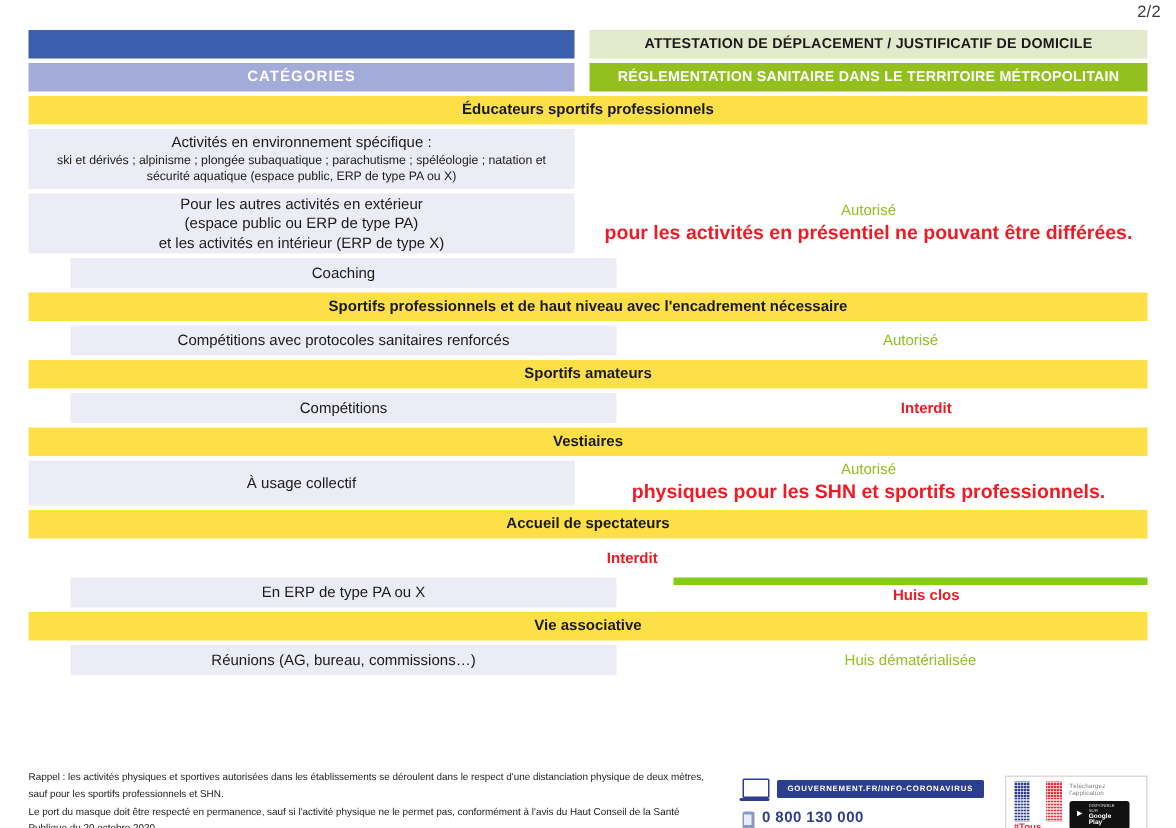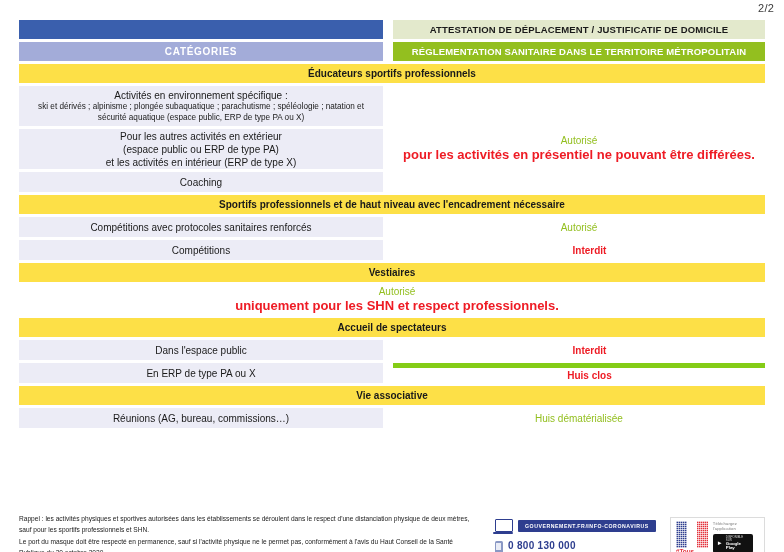--- a/index.html
+++ b/index.html
@@ -135,21 +135,21 @@
     font-size:13px;
     font-weight:bold;
     line-height:1.25;
     margin-top:1px;
   }
   .sep-top{
     border-top:5px solid #84cc16;
   }
 
   .h40{height:40px;}
-  .h20{height:20px;}
+  .h20{height:20px;margin-left:28px;}
   .h30{height:30px;}
 
   
   .footer{
     position:absolute;
     left:19px; top:514px;
     width:746px;
     display:flex;
     align-items:flex-end;
     justify-content:space-between;
@@ -345,47 +345,48 @@
     <div class="row">
       <div class="cell-left cat h20">
         <div class="t-main">Compétitions avec protocoles sanitaires renforcés</div>
       </div>
       <div class="gap"></div>
       <div class="cell-right val h20">
         <div class="v-ok">Autorisé</div>
       </div>
     </div>
 
+    <div class="band">Sportifs amateurs</div>
 
     <div class="row">
       <div class="cell-left cat h20">
         <div class="t-main">Compétitions</div>
       </div>
       <div class="gap"></div>
       <div class="cell-right val h20">
         <div class="v-no">Interdit</div>
       </div>
     </div>
 
     <div class="band">Vestiaires</div>
 
     <div class="row">
+      <div class="cell-left cat h30">
+        <div class="t-main">À usage collectif</div>
+      </div>
       <div class="gap"></div>
       <div class="cell-right val h30">
         <div class="v-ok">Autorisé</div>
-        <div class="v-note">uniquement pour les SHN et respect professionnels.</div>
+        <div class="v-note">physiques pour les SHN et sportifs professionnels.</div>
       </div>
     </div>
 
     <div class="band">Accueil de spectateurs</div>
 
     <div class="row">
-      <div class="cell-left cat h20">
-        <div class="t-main">Dans l'espace public</div>
-      </div>
       <div class="gap"></div>
       <div class="cell-right val h20">
         <div class="v-no">Interdit</div>
       </div>
     </div>
 
     <div class="row">
       <div class="cell-left cat h20">
         <div class="t-main">En ERP de type PA ou X</div>
       </div>

